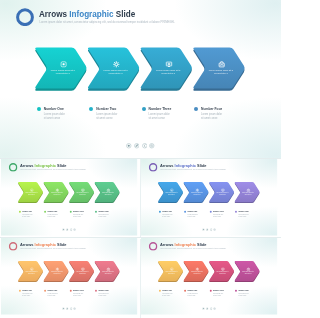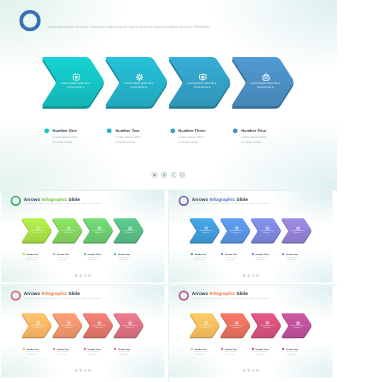--- a/index.html
+++ b/index.html
@@ -41,20 +41,21 @@
       transform:scale(0.4845);transform-origin:0 0;}
 </style>
 </head>
 <body>
 
 <div class="page" id="page">
     <div class="slide" style="top: 0px;">
       <div class="logo"><svg width="18" height="18" viewBox="0 0 18 18">
           <circle cx="9.0" cy="9.2" r="7.4" fill="none" stroke="#3a6fb5" stroke-width="3.0"></circle>
         </svg></div>
+      <div class="title"><span>Arrows </span><span class="accent" style="color:#3d87c7">Infographic</span><span> Slide</span></div>
       <div class="sub">Lorem ipsum dolor sit amet, consectetur adipiscing elit, sed do eiusmod tempor incididunt ut labore PRIMEGEL</div>
       <svg class="arrowsvg" width="281" height="158" viewBox="0 0 281 158">
         <defs>
           <linearGradient id="g_teal-blue_0" x1="0" y1="0" x2="0" y2="1">
             <stop offset="0" stop-color="#16d3d3"></stop>
             <stop offset="1" stop-color="#13b6b6"></stop>
           </linearGradient>
           <linearGradient id="g_teal-blue_1" x1="0" y1="0" x2="0" y2="1">
             <stop offset="0" stop-color="#27c2db"></stop>
             <stop offset="1" stop-color="#22a7bd"></stop>

